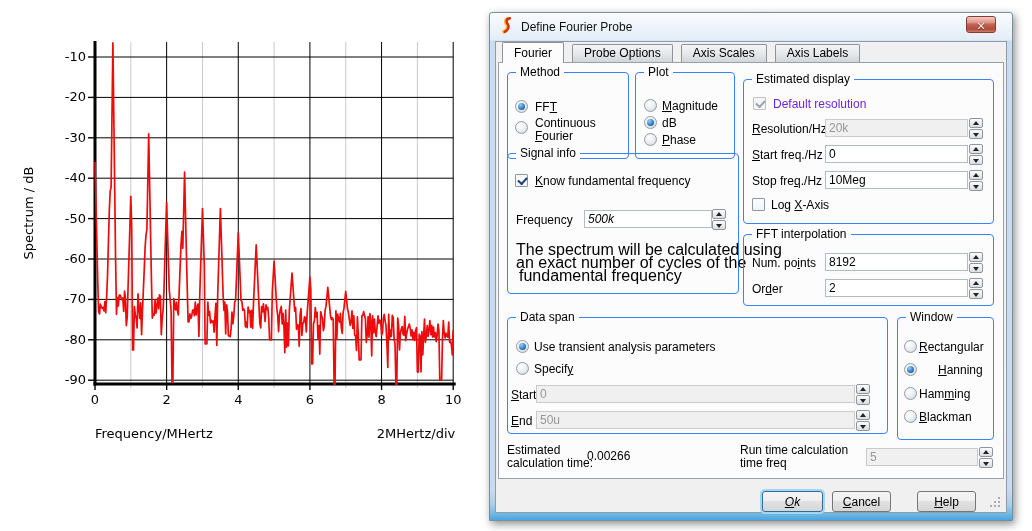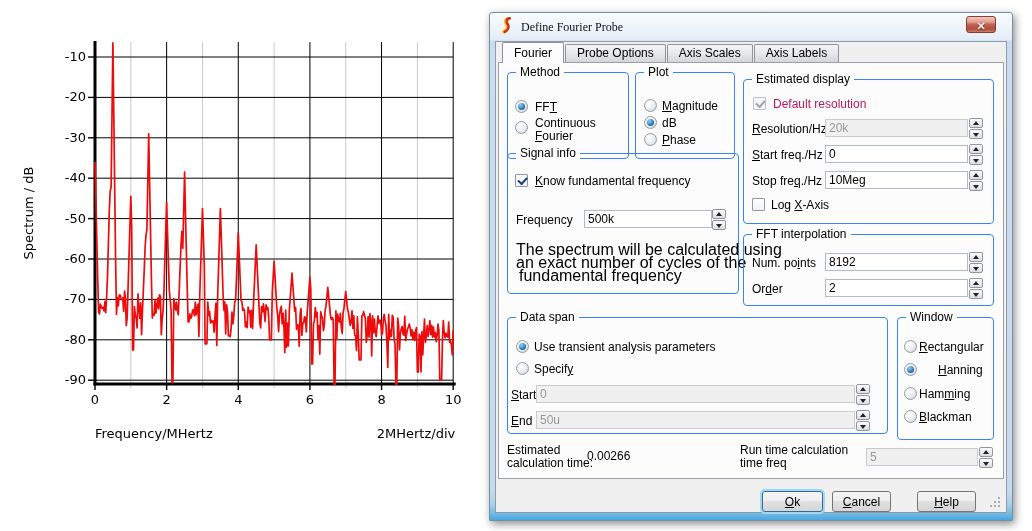--- a/index.html
+++ b/index.html
@@ -8,44 +8,44 @@
 
   
   #chart{position:absolute;left:0;top:0;}
   #chart text{font-family:"DejaVu Sans","Liberation Sans",sans-serif;fill:#000;}
 
   
   .dialog{position:absolute;left:489px;top:12px;width:524px;height:509px;box-sizing:border-box;
     border:1px solid #77909f;border-radius:3px 3px 0 0;
     background:linear-gradient(#f9fcfe,#e3ecf6 27px,#ccdcf0 28px,#c9daee 94%,#a9cfe8 97%,#49a8e0);
     box-shadow:2px 3px 9px rgba(0,0,0,.45);}
-  .titlebar{position:absolute;left:0;top:0;right:0;height:31px;font-family:Liberation Serif, serif;}
+  .titlebar{position:absolute;left:0;top:0;right:0;height:31px;}
   .logo{position:absolute;left:8px;top:4px;width:17px;height:17px;}
   .title{position:absolute;left:31px;top:7px;font-size:12px;color:#111;}
   .closebtn{position:absolute;right:16px;top:3px;width:30px;height:17px;box-sizing:border-box;
     border:1px solid #8a3a2e;border-radius:3px;
     background:linear-gradient(#f3c9c2,#dd9084 40%,#c26a5a 45%,#b14a3a 80%,#c77f6d);
     text-align:center;line-height:15px;}
   .closebtn span{font-size:11px;font-weight:bold;color:#f4efee;text-shadow:0 1px 1px #6e1f14;}
   .content{position:absolute;left:5px;top:28px;right:5px;bottom:7px;background:#f0f0f0;
     border:1px solid #8d9cab;}
   
-  .tabs{position:absolute;left:6px;top:0;display:flex;gap:1px;align-items:flex-start;z-index:6;}
+  .tabs{position:absolute;left:6px;top:0;display:flex;gap:8px;align-items:flex-start;z-index:6;}
   .tab{box-sizing:border-box;height:18px;margin-top:2px;line-height:17px;padding:0 11px;font-size:12px;
     background:linear-gradient(#f4f5f6,#e4e6e8 55%,#d3d6d9);border:1px solid #8e939b;border-bottom:none;
     border-radius:2px 2px 0 0;}
   .tab.act{height:21px;margin-top:0;line-height:20px;background:#fcfcfc;z-index:7;position:relative;}
   .pagearea{position:absolute;left:2px;right:2px;top:20px;bottom:33px;background:#fcfcfc;
     border:1px solid #9aa0a8;z-index:1;}
   
   .grp{position:absolute;border:1px solid #3b82f6;border-radius:4px;}
   .grp-t{position:absolute;top:-8px;left:8px;background:#fcfcfc;padding:0 4px;font-size:12px;line-height:14px;white-space:nowrap;}
   .lb{position:absolute;font-size:12px;white-space:nowrap;line-height:13px;}
   .lb.wrap{white-space:normal;}
-  .lb.gray{color:#be185d;}
+  .lb.gray{color:#6d28d9;}
   .note{position:absolute;font-size:16px;line-height:13px;white-space:nowrap;}
   
   .field{position:absolute;box-sizing:border-box;height:18px;border:1px solid #b2bac3;background:#fff;
     font-size:12px;padding:0 3px;font-family:inherit;color:#000;margin:0;}
   .field.dis{background:#f0f0f0;color:#95979a;border-color:#c9cccf;}
   
   .spin{position:absolute;width:14px;height:21px;}
   .sb{position:absolute;left:0;width:14px;height:10px;box-sizing:border-box;border:1px solid #8f969e;
     border-radius:2px;background:linear-gradient(#fcfcfc,#dadee2);}
   .sb.up{top:0}.sb.dn{top:11px}
@@ -61,21 +61,21 @@
   .ck{position:absolute;width:13px;height:13px;box-sizing:border-box;border:1px solid #8a98a8;border-radius:1px;
     background:linear-gradient(#fdfdfd,#f1f3f5);}
   .ck.on::after{content:"";position:absolute;left:2px;top:2px;width:7px;height:4px;
     border-left:2px solid #1e3f76;border-bottom:2px solid #1e3f76;transform:rotate(-48deg);}
   .ck.dis{border-color:#bdc3c9;background:#f5f5f5;}
   .ck.dis.on::after{border-color:#9ba4ae;}
   
   .btn{position:absolute;box-sizing:border-box;height:21px;border:1px solid #757575;border-radius:3px;
     background:linear-gradient(#f4f4f4,#efefef 45%,#e2e2e2 46%,#d5d5d5);
     font-size:12px;text-align:center;line-height:19px;font-family:inherit;}
-  .btn.def{border-color:#2c6d9e;box-shadow:0 0 0 2px #a6d5f0;}
+  .btn.def{border-color:#2c6d9e;box-shadow:0 0 0 2px #a6d5f0;font-style:italic;}
   .grip{position:absolute;width:2px;height:2px;background:#adadad;
     box-shadow:0 0 #adadad,-4px 4px #c6c6c6 inset;}
   .grip::after{content:"";position:absolute;left:-8px;top:8px;width:2px;height:2px;background:#adadad;
     box-shadow:4px 0 #adadad,8px 0 #adadad,4px -4px #adadad,8px -4px #adadad,8px -8px #adadad;}
   u{text-decoration:underline;}
 </style>
 </head>
 <body>
 
 <div class="page">
@@ -177,21 +177,21 @@
           <span class="lb" style="left:26px;top:44px;">dB</span>
           <span class="rd" style="left:8px;top:60px;"></span>
           <span class="lb" style="left:26px;top:61px;"><u>P</u>hase</span>
         </div>
 
         <div class="grp" style="left:8px;top:90px;width:230px;height:139px;">
           <span class="grp-t">Signal info</span>
           <span class="ck on" style="left:7px;top:20px;"></span>
           <span class="lb" style="left:27px;top:21px;"><u>K</u>now fundamental frequency</span>
           <span class="lb" style="left:8px;top:60px;">Frequency</span>
-          <input class="field" style="left: 76px; top: 56px; width: 128px;" value="500k">
+          <input class="field" style="left: 76px; top: 56px; width: 128px; font-style: italic;" value="500k">
           <span class="spin" style="left:204px;top:55px;">
             <span class="sb up"></span>
             <span class="sb dn"></span>
           </span>
           <span class="note" style="left:8px;top:89px;">The spectrum will be calculated using</span>
           <span class="note" style="left:8px;top:102px;">an exact number of cycles of the</span>
           <span class="note" style="left:11px;top:115px;">fundamental frequency</span>
         </div>
 
         <div class="grp" style="left:244px;top:16px;width:249px;height:143px;">

